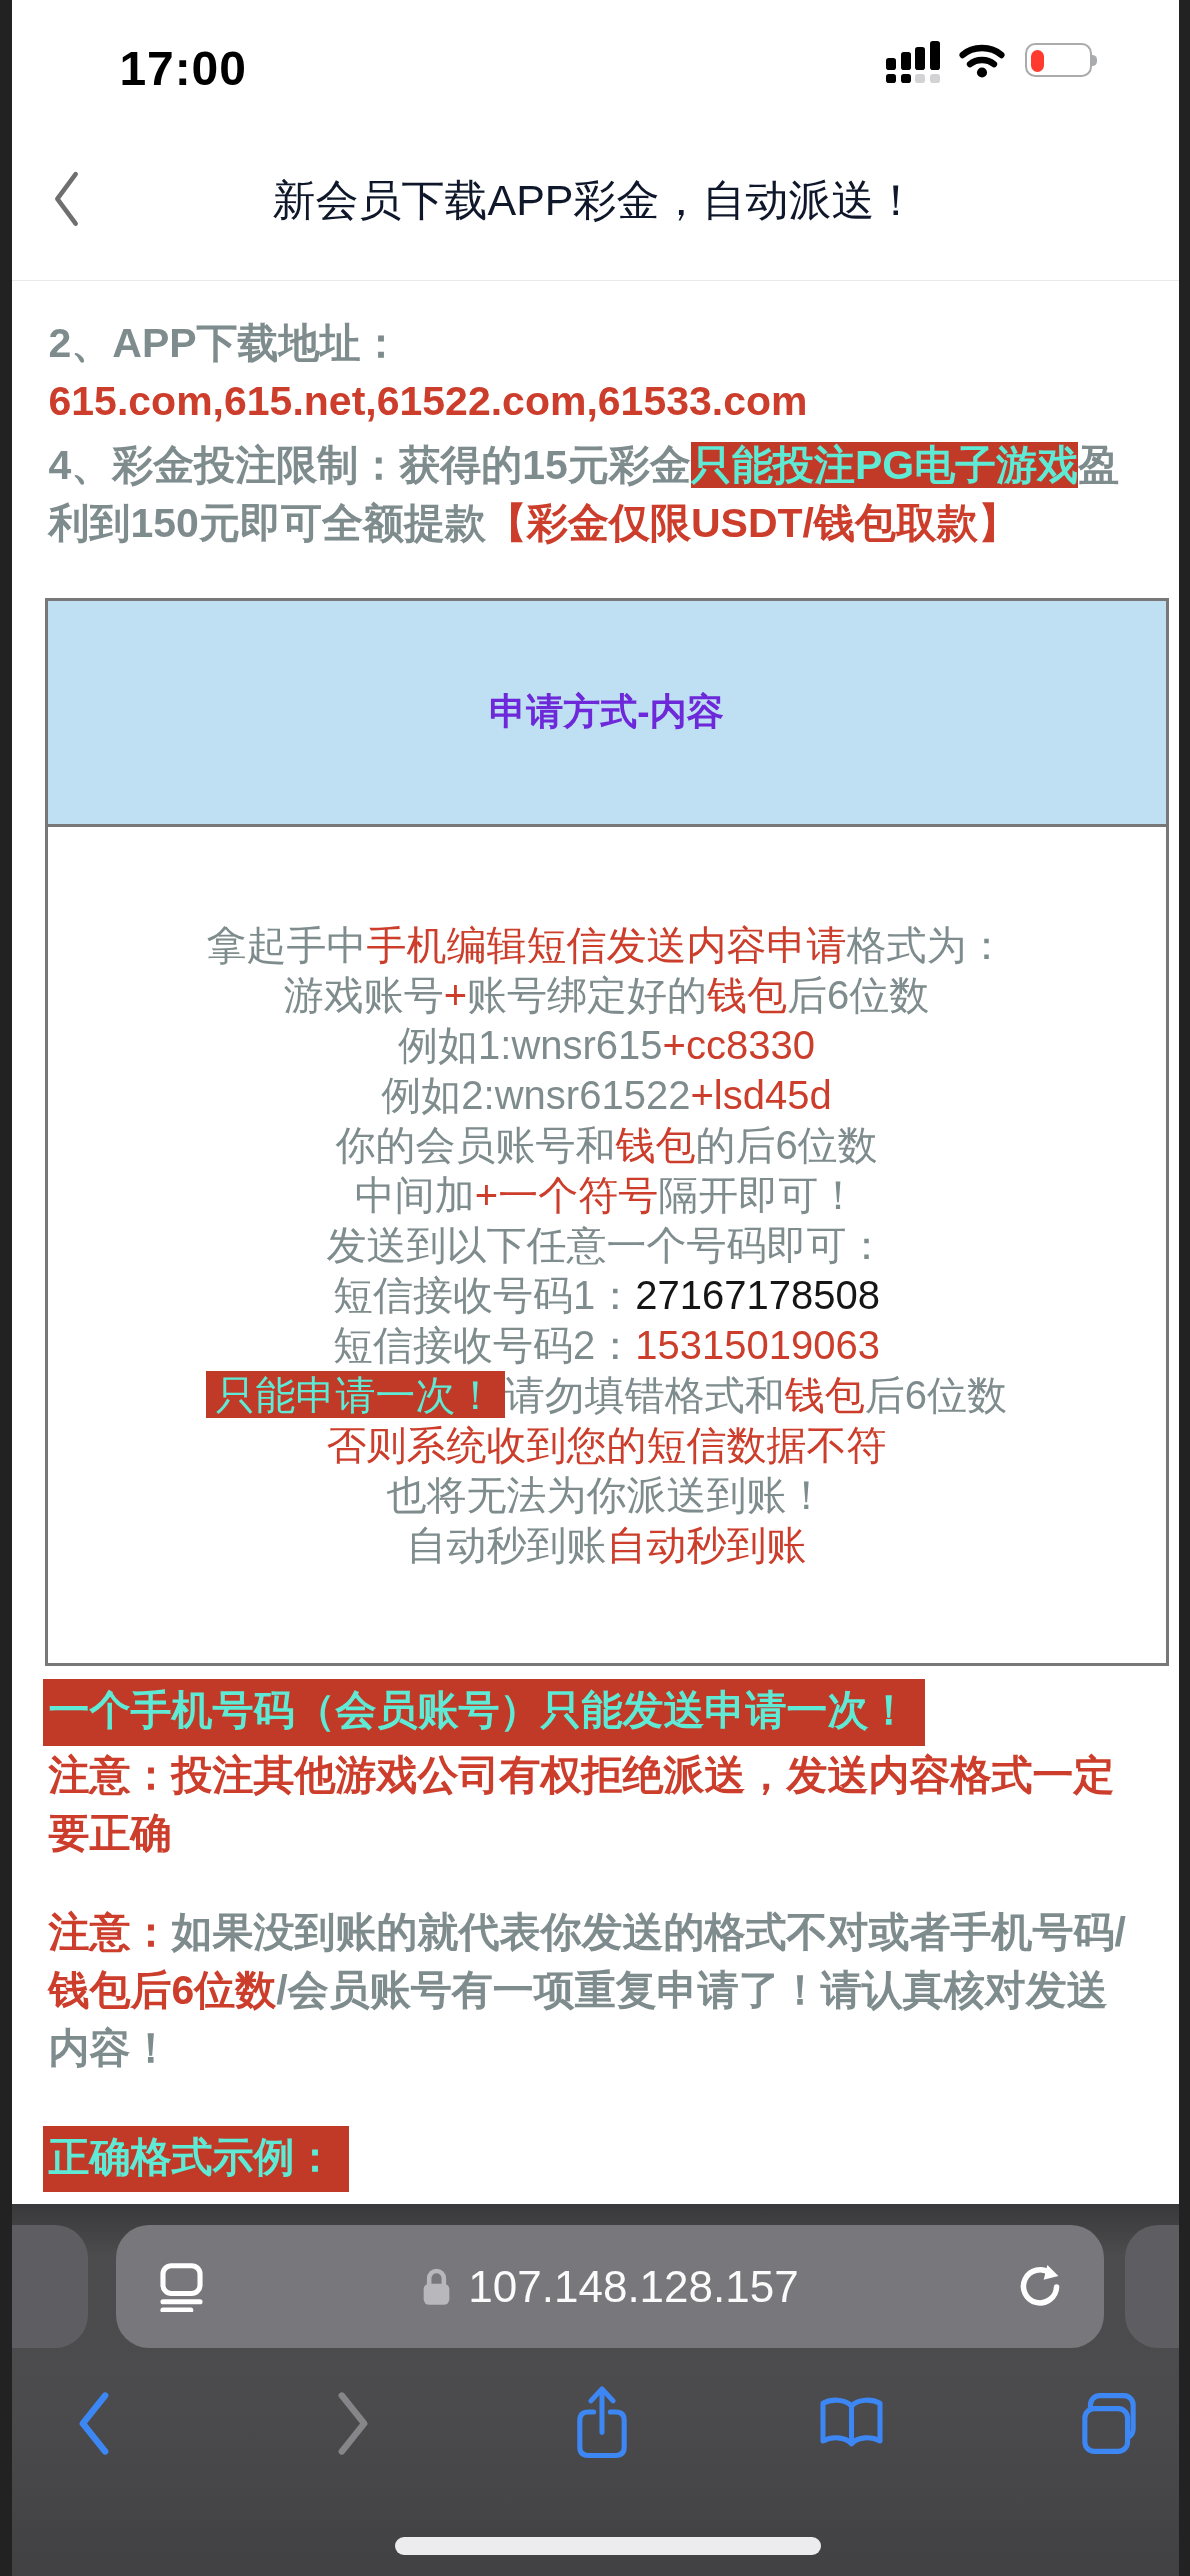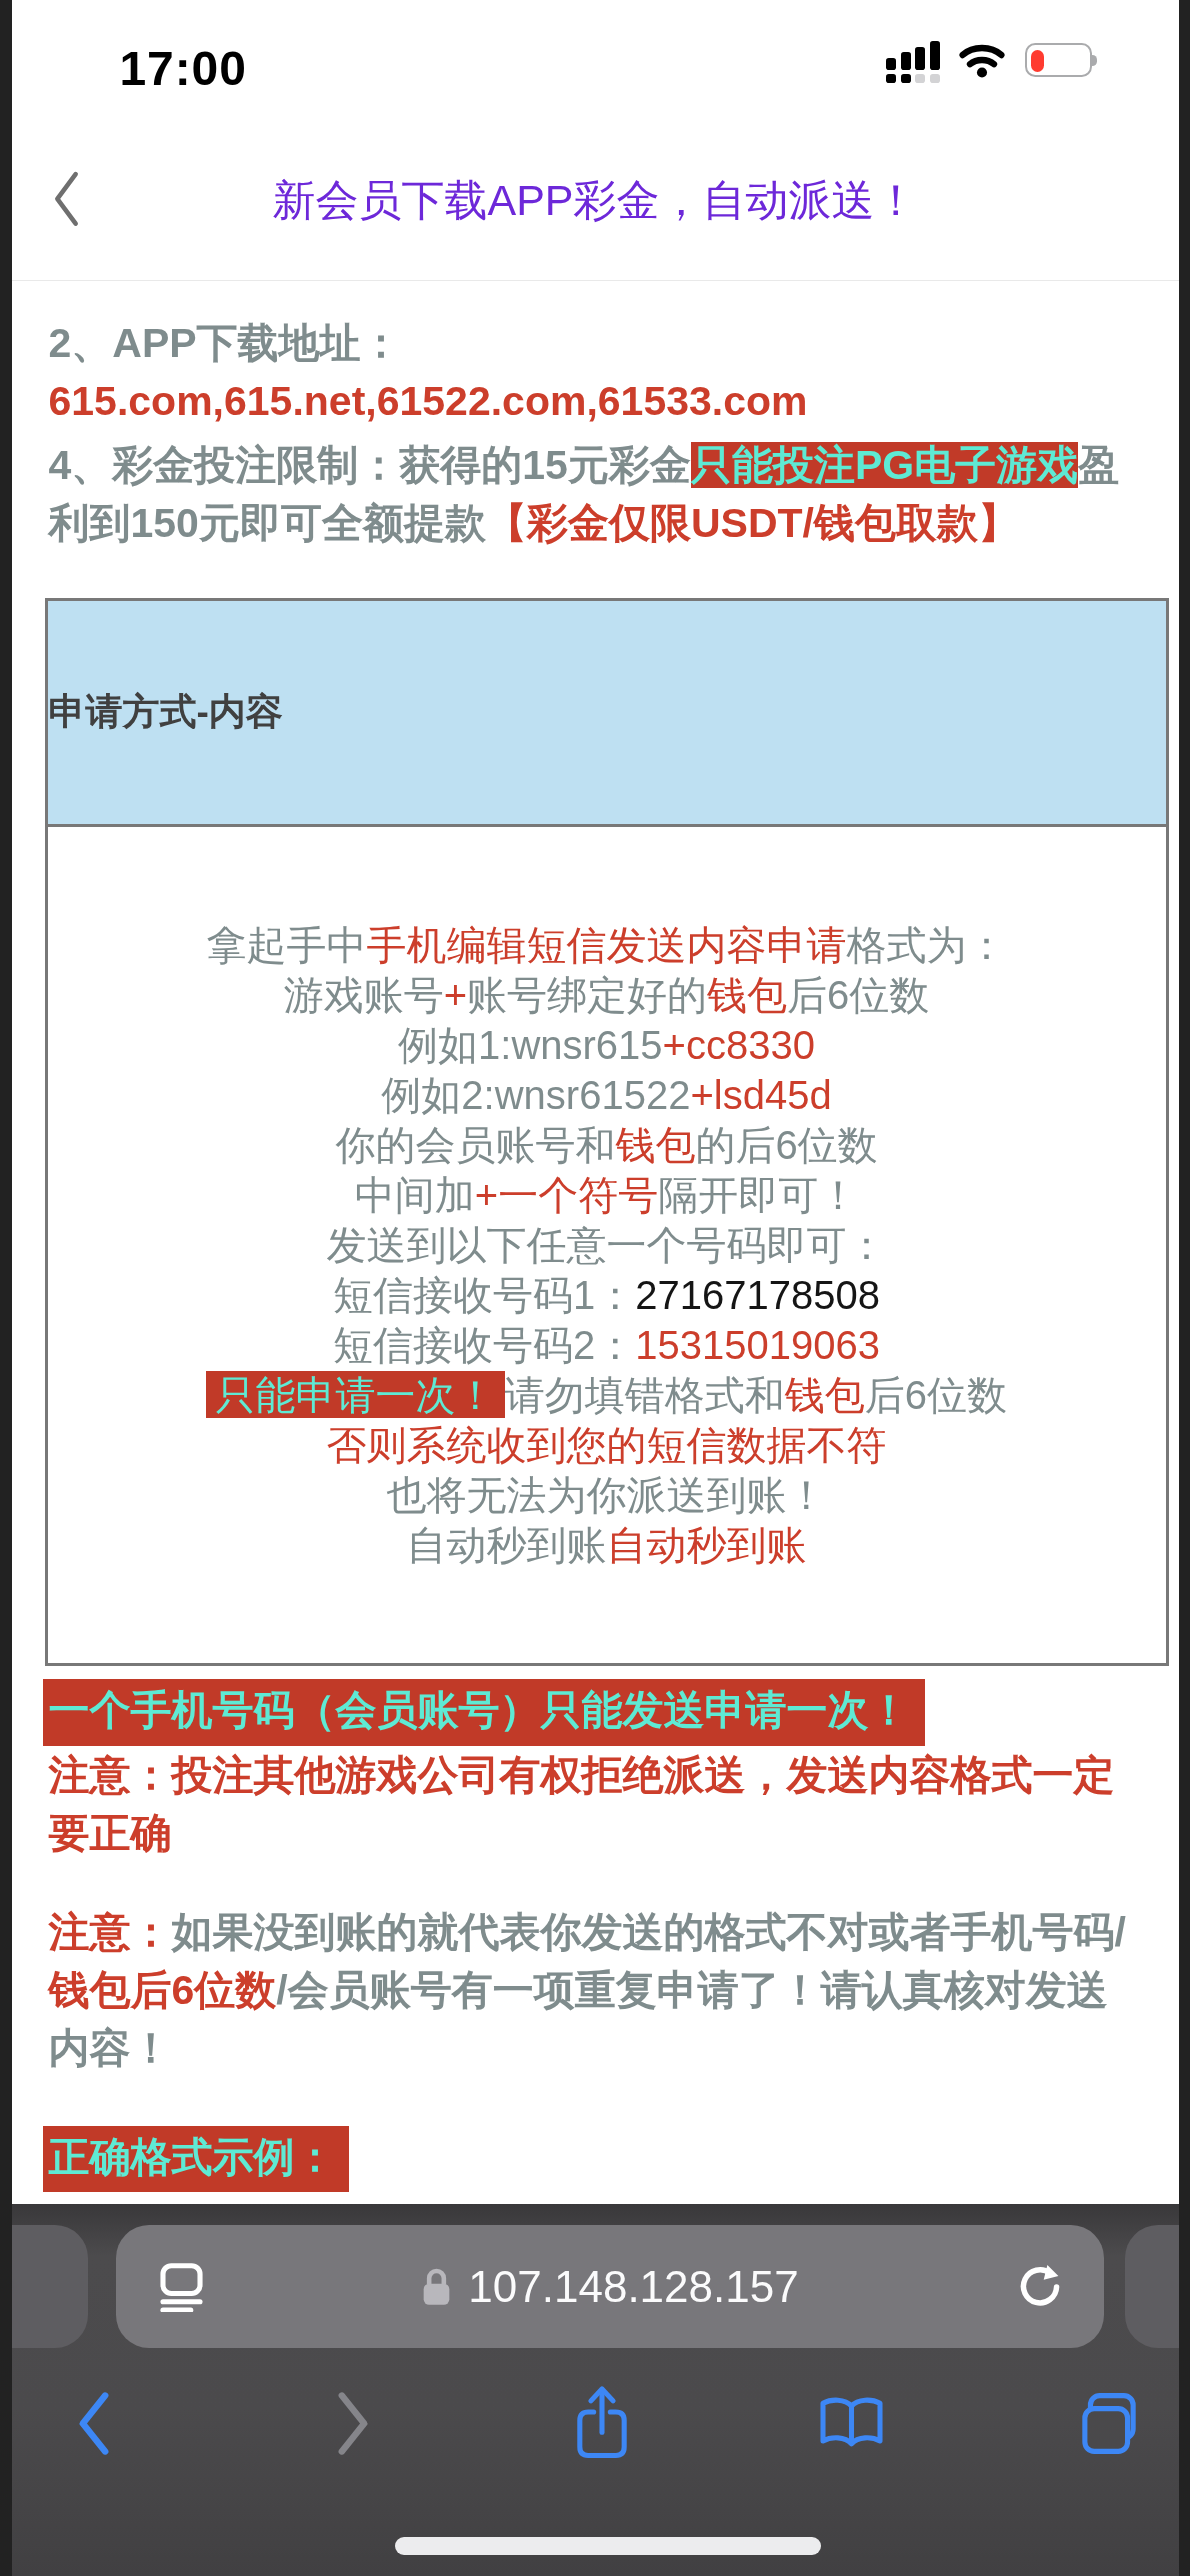--- a/index.html
+++ b/index.html
@@ -18,35 +18,35 @@
   .signal .d3{left:29px;background:#d3d3d5}.signal .d4{left:44px;background:#d3d3d5}
   .battery{position:relative;width:76px;height:35px;}
   .battery .shell{position:absolute;left:0;top:0;width:63px;height:30px;border:2.8px solid #aaabad;border-radius:10.2px;}
   .battery .fill{position:absolute;left:6.5px;top:6.5px;width:13px;height:22px;border-radius:6.5px;background:#ff3b30;}
   .battery .nub{position:absolute;right:3.7px;top:12px;width:5.6px;height:11px;background:#aaabad;border-radius:0 4.6px 4.6px 0;}
 
   
   .navbar{position:absolute;top:121px;left:0;right:0;height:159px;background:#fff;border-bottom:1.9px solid #e9e9e9;}
   .nav-back{position:absolute;left:35px;top:50%;transform:translateY(-50%);background:none;border:none;padding:3.7px;cursor:pointer;}
   .nav-title{position:absolute;left:111px;right:111px;top:50%;transform:translateY(-50%);margin:0;
-             text-align:center;font-size:43px;font-weight:500;color:#6d28d9;white-space:nowrap;}
+             text-align:center;font-size:43px;font-weight:500;color:#0f172a;white-space:nowrap;}
 
   
   .content{position:absolute;top:282px;left:0;right:0;}
   .intro{margin:32px 37px 0;}
   .intro p{margin:0 0 5.6px;font-size:41px;line-height:58px;font-weight:700;}
 
   .run-g{color:#7f8c8d;}
   .run-r{color:#cc3e2b;}
   .run-k{color:#151515;}
   .run-w{background:#c13a28;color:#5eead4;}
 
   .apply-table{margin:46px 33px 0;width:1124px;border-collapse:collapse;}
   .apply-table th{height:221px;background:#bee0f2;border:3.7px solid #787878;
-                  font-size:37px;font-weight:700;color:#404040;text-align:left;vertical-align:middle;}
+                  font-size:37px;font-weight:700;color:#6d28d9;text-align:center;vertical-align:middle;}
   .apply-table td{height:836px;background:#fff;border:3.7px solid #787878;vertical-align:middle;padding:0;}
   .tbl-lines{display:flex;flex-direction:column;justify-content:center;align-items:center;height:100%;}
   .tline{font-size:40px;line-height:50px;text-align:center;color:#7f8c8d;white-space:nowrap;}
   .tline .run-w{padding:1.9px 9.3px;}
 
   .note{margin:13px 37px 0;font-size:41px;line-height:58px;font-weight:700;}
   .note .nline{margin:0;}
   .note .run-w{display:inline-block;padding:2.8px 15px 6.5px 5.6px;margin-left:-5.6px;}
   .note-2{margin-top:41px;}
   .footer-label{margin:49px 37px 0;font-size:41px;font-weight:700;}

